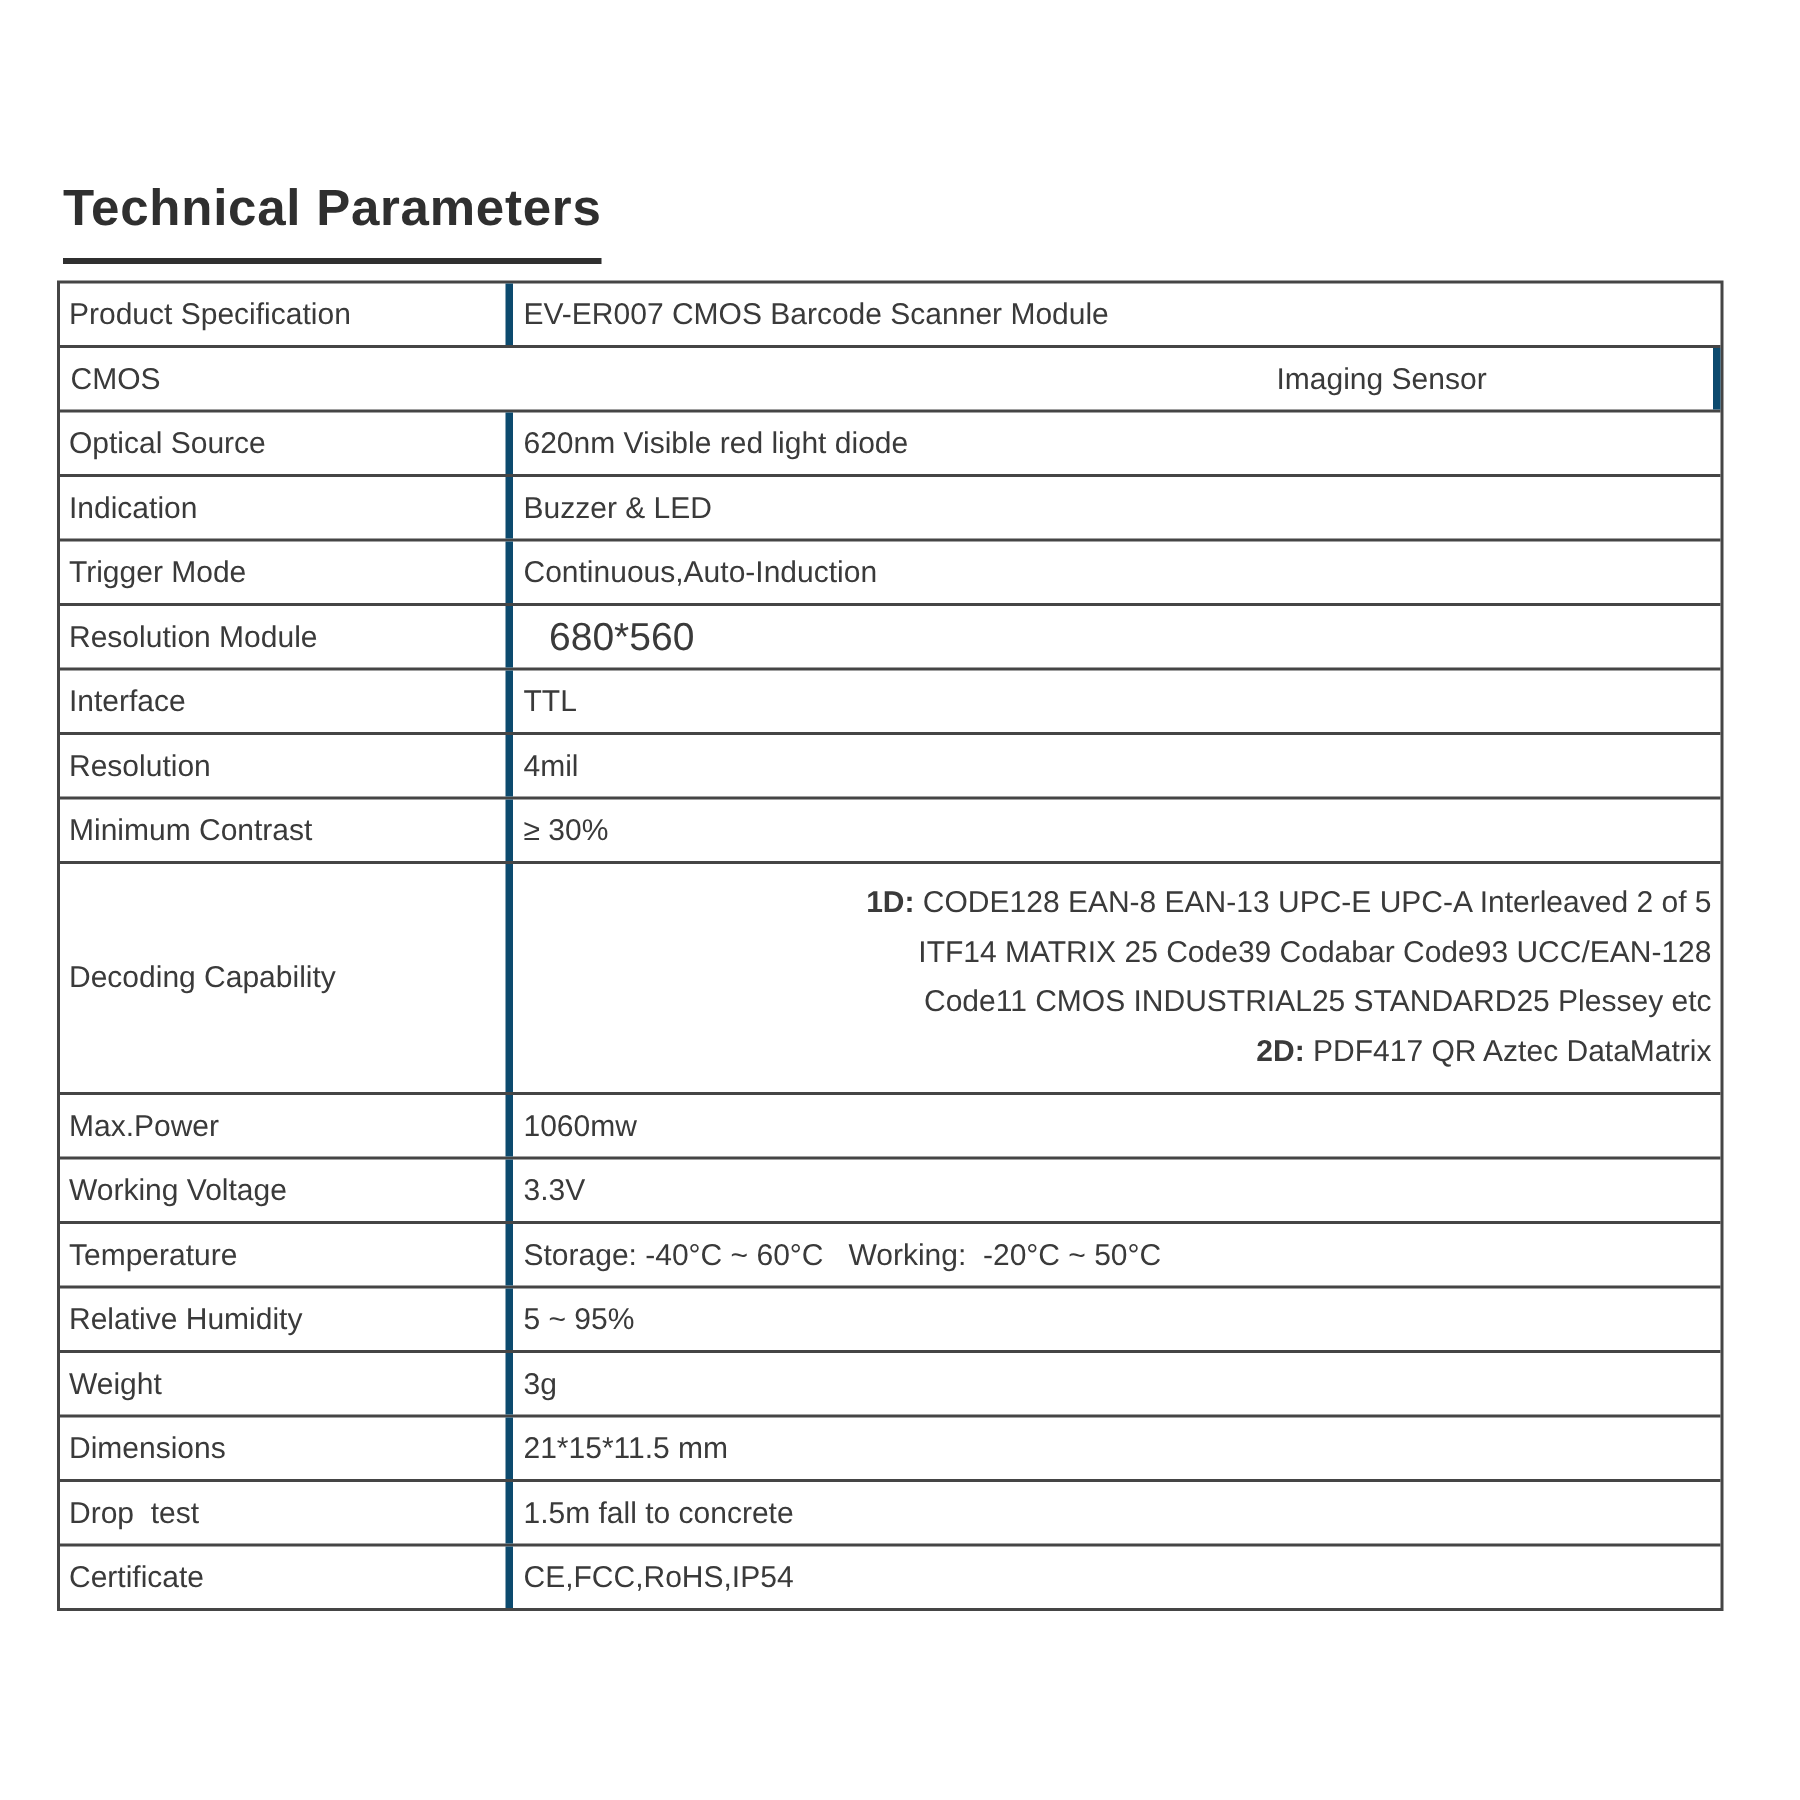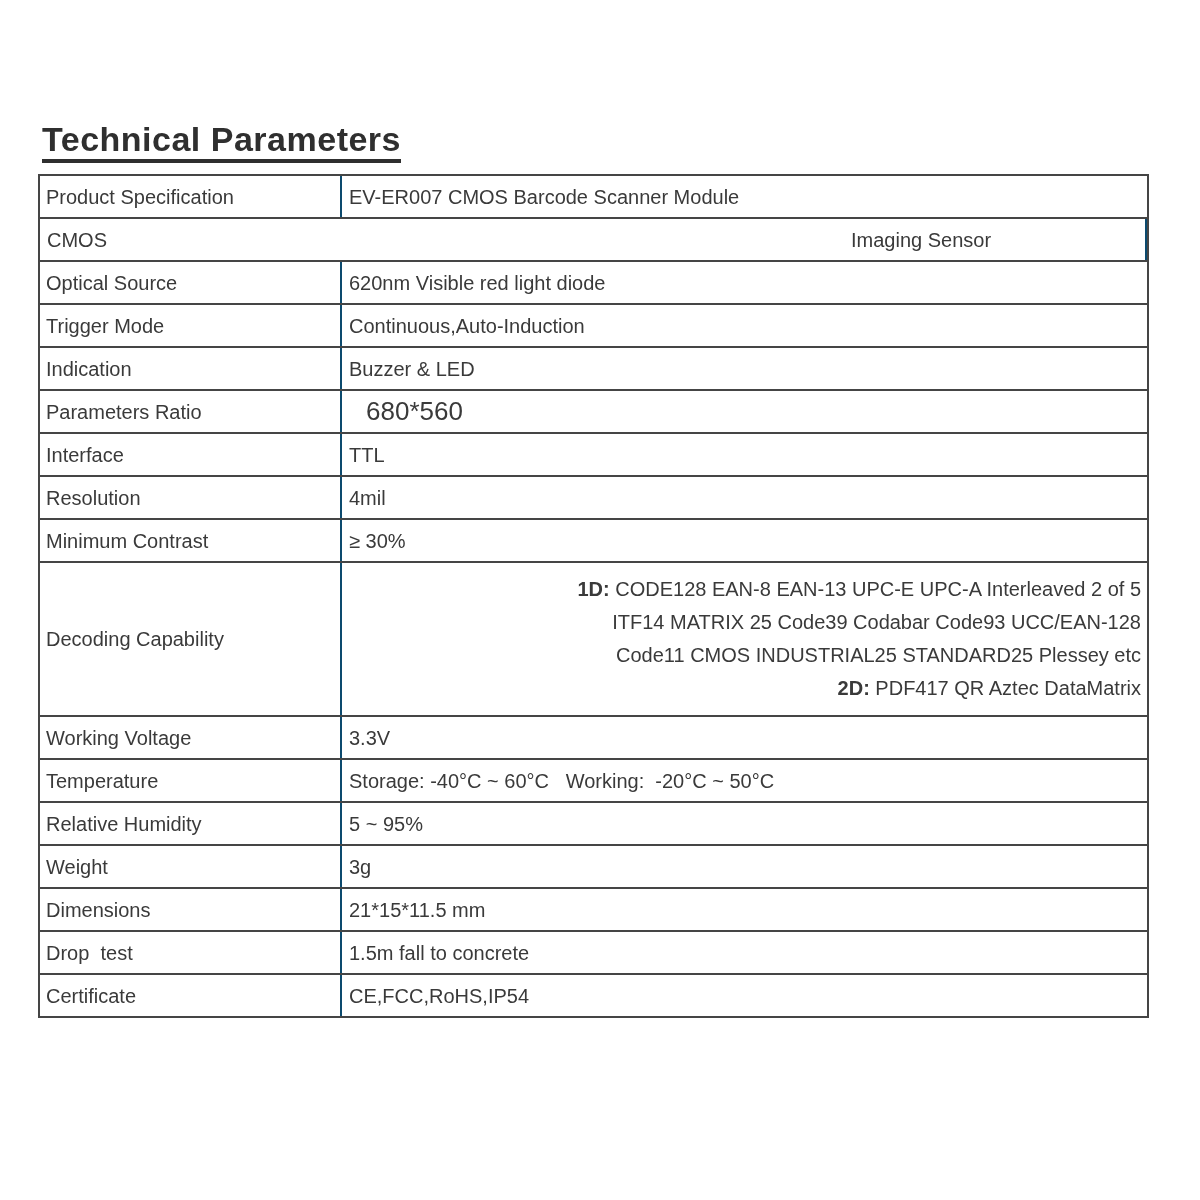--- a/index.html
+++ b/index.html
@@ -19,21 +19,21 @@
     padding-left: 38px;
   }
   .page-title {
     display: inline-block;
     margin: 0 0 11px 4px;
     font-size: 34px;
     font-weight: bold;
     color: #2f2f2f;
     letter-spacing: 0.5px;
     border-bottom: 4px solid #2f2f2f;
-    padding-bottom: 1px;
+    padding-bottom: 14px;
     line-height: 1.1;
   }
   .spec-table {
     width: 1111px;
     border: 2px solid #454545;
     box-sizing: border-box;
   }
   .row {
     display: flex;
     border-bottom: 2px solid #454545;
@@ -49,21 +49,21 @@
     display: flex;
     align-items: center;
     white-space: pre-wrap;
     min-height: 41px;
     padding: 2px 6px;
     line-height: 1.3;
   }
   .cell-label {
     width: 302px;
     flex: 0 0 302px;
-    border-right: 2px solid #0c4a6e;
+    border-right: 5px solid #0c4a6e;
   }
   .cell-value {
     flex: 1 1 auto;
     padding-left: 7px;
   }
   .cell-value.large {
     font-size: 26px;
     padding-left: 24px;
   }
   .row.tall .cell-value {
@@ -96,31 +96,31 @@
     <div class="cell cell-value">CMOS</div>
     <div class="cell cell-label">Imaging Sensor</div>
   </div>
 
   <div class="row">
     <div class="cell cell-label">Optical Source</div>
     <div class="cell cell-value">620nm Visible red light diode</div>
   </div>
 
   <div class="row">
+    <div class="cell cell-label">Indication</div>
+    <div class="cell cell-value">Buzzer &amp; LED</div>
+  </div>
+
+  <div class="row">
     <div class="cell cell-label">Trigger Mode</div>
     <div class="cell cell-value">Continuous,Auto-Induction</div>
   </div>
 
   <div class="row">
-    <div class="cell cell-label">Indication</div>
-    <div class="cell cell-value">Buzzer &amp; LED</div>
-  </div>
-
-  <div class="row">
-    <div class="cell cell-label">Parameters Ratio</div>
+    <div class="cell cell-label">Resolution Module</div>
     <div class="cell cell-value large">680*560</div>
   </div>
 
   <div class="row">
     <div class="cell cell-label">Interface</div>
     <div class="cell cell-value">TTL</div>
   </div>
 
   <div class="row">
     <div class="cell cell-label">Resolution</div>
@@ -130,20 +130,24 @@
   <div class="row">
     <div class="cell cell-label">Minimum Contrast</div>
     <div class="cell cell-value">≥ 30%</div>
   </div>
 
   <div class="row tall">
     <div class="cell cell-label">Decoding Capability</div>
     <div class="cell cell-value"><div class="val-line"><b>1D:</b> CODE128 EAN-8 EAN-13 UPC-E UPC-A Interleaved 2 of 5</div><div class="val-line">ITF14 MATRIX 25 Code39 Codabar Code93 UCC/EAN-128</div><div class="val-line">Code11 CMOS INDUSTRIAL25 STANDARD25 Plessey etc</div><div class="val-line"><b>2D:</b> PDF417 QR Aztec DataMatrix</div></div>
   </div>
 
+  <div class="row">
+    <div class="cell cell-label">Max.Power</div>
+    <div class="cell cell-value">1060mw</div>
+  </div>
 
   <div class="row">
     <div class="cell cell-label">Working Voltage</div>
     <div class="cell cell-value">3.3V</div>
   </div>
 
   <div class="row">
     <div class="cell cell-label">Temperature</div>
     <div class="cell cell-value">Storage: -40°C ~ 60°C   Working:  -20°C ~ 50°C</div>
   </div>

